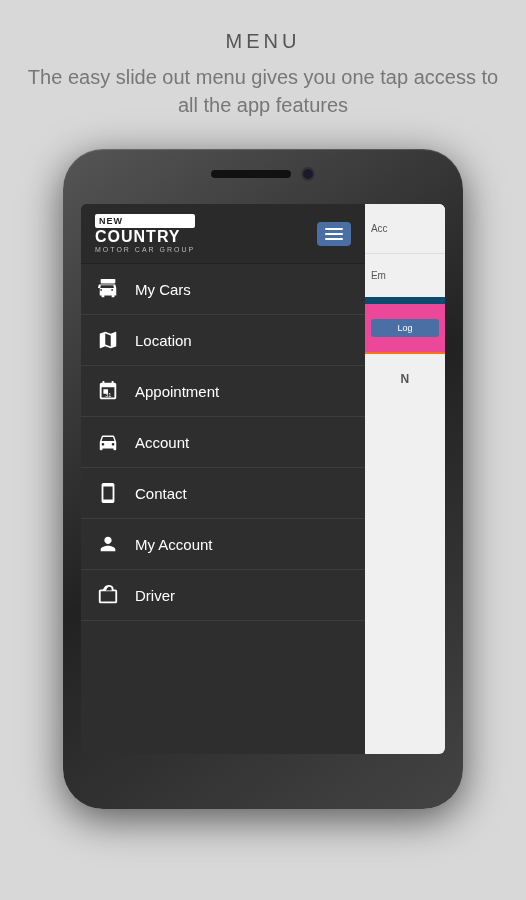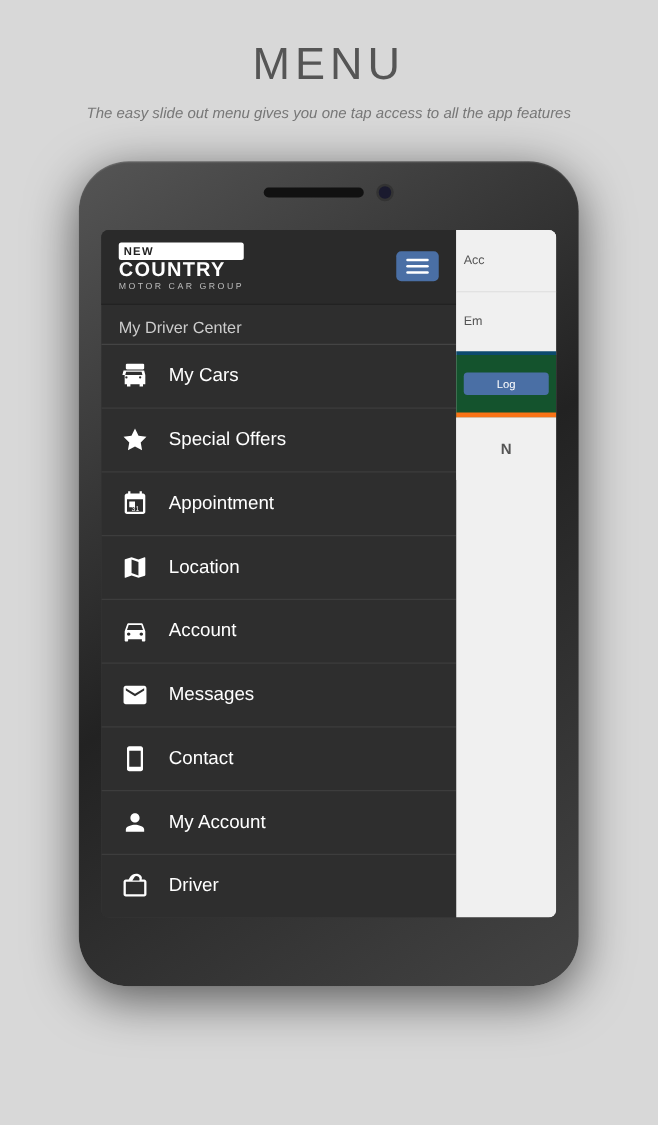--- a/index.html
+++ b/index.html
@@ -14,32 +14,31 @@
       align-items: center;
       overflow: hidden;
     }
 
     .page-header {
       text-align: center;
       padding: 30px 20px 20px;
     }
 
     .page-title {
-      font-size: 36px;
+      font-size: 20px;
       color: #555;
       font-weight: 300;
       letter-spacing: 4px;
     }
 
     .page-subtitle {
-      font-size: 12px;
+      font-size: 20px;
       color: #777;
       margin-top: 10px;
       line-height: 1.4;
-      font-style: italic;
     }
 
     .phone-wrapper {
       position: relative;
       width: 400px;
       height: 660px;
       margin-top: 10px;
     }
 
     
@@ -213,32 +212,32 @@
       height: 50px;
       display: flex;
       align-items: center;
     }
 
     .right-panel-email {
       background: #f0f0f0;
       padding: 8px 6px;
       font-size: 10px;
       color: #555;
-      border-bottom: 3px solid #0c4a6e;
+      border-bottom: 7px solid #0c4a6e;
       height: 50px;
       display: flex;
       align-items: center;
     }
 
     .right-panel-login {
-      background: #14532d;
+      background: #ec4899;
       padding: 8px 6px;
       font-size: 10px;
       color: #555;
-      border-bottom: 4px solid #f97316;
+      border-bottom: 2px solid #f97316;
       height: 50px;
       display: flex;
       align-items: center;
     }
 
     .blue-btn {
       background: #4a6fa5;
       color: white;
       font-size: 9px;
       padding: 4px 6px;
@@ -286,79 +285,62 @@
           <div class="logo-brand">COUNTRY</div>
           <div class="logo-sub">MOTOR CAR GROUP</div>
         </div>
         <div class="hamburger-btn">
           <div class="hamburger-line"></div>
           <div class="hamburger-line"></div>
           <div class="hamburger-line"></div>
         </div>
       </div>
 
-      <div class="driver-center-label">My Driver Center</div>
 
       <div class="menu-items">
 
         <div class="menu-item">
           <div class="menu-item-icon">
             <svg viewBox="0 0 24 24" xmlns="http://www.w3.org/2000/svg">
               <path d="M1 11l1-4h18l1 4v8h-2v2h-3v-2H8v2H5v-2H3V11zm2.5 0h15l-.75-3H4.25L3.5 11zm1 3a1 1 0 100-2 1 1 0 000 2zm12 0a1 1 0 100-2 1 1 0 000 2z"></path>
               <rect x="4" y="1" width="16" height="5" rx="1"></rect>
             </svg>
           </div>
           <span class="menu-item-label">My Cars</span>
         </div>
 
-        <div class="menu-item">
-          <div class="menu-item-icon">
-            <svg viewBox="0 0 24 24" xmlns="http://www.w3.org/2000/svg">
-              <path d="M12 2l3.09 6.26L22 9.27l-5 4.87 1.18 6.88L12 17.77l-6.18 3.25L7 14.14 2 9.27l6.91-1.01L12 2z"></path>
-            </svg>
-          </div>
-          <span class="menu-item-label">Special Offers</span>
+
+        <div class="menu-item">
+          <div class="menu-item-icon">
+            <svg viewBox="0 0 24 24" xmlns="http://www.w3.org/2000/svg">
+              <path d="M20.5 3l-.16.03L15 5.1 9 3 3.36 4.9c-.21.07-.36.25-.36.48V20.5c0 .28.22.5.5.5l.16-.03L9 18.9l6 2.1 5.64-1.9c.21-.07.36-.25.36-.48V3.5c0-.28-.22-.5-.5-.5zM15 19l-6-2.11V5l6 2.11V19z"></path>
+            </svg>
+          </div>
+          <span class="menu-item-label">Location</span>
         </div>
 
         <div class="menu-item">
           <div class="menu-item-icon">
             <svg viewBox="0 0 24 24" xmlns="http://www.w3.org/2000/svg">
               <path d="M19 3h-1V1h-2v2H8V1H6v2H5C3.9 3 3 3.9 3 5v14c0 1.1.9 2 2 2h14c1.1 0 2-.9 2-2V5c0-1.1-.9-2-2-2zm0 16H5V8h14v11zM7 10h5v5H7z"></path>
               <text x="9" y="18" font-size="6" fill="white">31</text>
             </svg>
           </div>
           <span class="menu-item-label">Appointment</span>
         </div>
 
         <div class="menu-item">
           <div class="menu-item-icon">
             <svg viewBox="0 0 24 24" xmlns="http://www.w3.org/2000/svg">
-              <path d="M20.5 3l-.16.03L15 5.1 9 3 3.36 4.9c-.21.07-.36.25-.36.48V20.5c0 .28.22.5.5.5l.16-.03L9 18.9l6 2.1 5.64-1.9c.21-.07.36-.25.36-.48V3.5c0-.28-.22-.5-.5-.5zM15 19l-6-2.11V5l6 2.11V19z"></path>
-            </svg>
-          </div>
-          <span class="menu-item-label">Location</span>
-        </div>
-
-        <div class="menu-item">
-          <div class="menu-item-icon">
-            <svg viewBox="0 0 24 24" xmlns="http://www.w3.org/2000/svg">
               <path d="M18.92 6.01C18.72 5.42 18.16 5 17.5 5h-11c-.66 0-1.21.42-1.42 1.01L3 12v8c0 .55.45 1 1 1h1c.55 0 1-.45 1-1v-1h12v1c0 .55.45 1 1 1h1c.55 0 1-.45 1-1v-8l-2.08-5.99zM6.5 16c-.83 0-1.5-.67-1.5-1.5S5.67 13 6.5 13s1.5.67 1.5 1.5S7.33 16 6.5 16zm11 0c-.83 0-1.5-.67-1.5-1.5s.67-1.5 1.5-1.5 1.5.67 1.5 1.5-.67 1.5-1.5 1.5zM5 11l1.5-4.5h11L19 11H5z"></path>
             </svg>
           </div>
           <span class="menu-item-label">Account</span>
         </div>
 
-        <div class="menu-item">
-          <div class="menu-item-icon">
-            <svg viewBox="0 0 24 24" xmlns="http://www.w3.org/2000/svg">
-              <path d="M20 4H4c-1.1 0-2 .9-2 2v12c0 1.1.9 2 2 2h16c1.1 0 2-.9 2-2V6c0-1.1-.9-2-2-2zm0 4l-8 5-8-5V6l8 5 8-5v2z"></path>
-            </svg>
-          </div>
-          <span class="menu-item-label">Messages</span>
-        </div>
 
         <div class="menu-item">
           <div class="menu-item-icon">
             <svg viewBox="0 0 24 24" xmlns="http://www.w3.org/2000/svg">
               <path d="M17 1.01L7 1c-1.1 0-2 .9-2 2v18c0 1.1.9 2 2 2h10c1.1 0 2-.9 2-2V3c0-1.1-.9-1.99-2-1.99zM17 19H7V5h10v14z"></path>
             </svg>
           </div>
           <span class="menu-item-label">Contact</span>
         </div>
 

